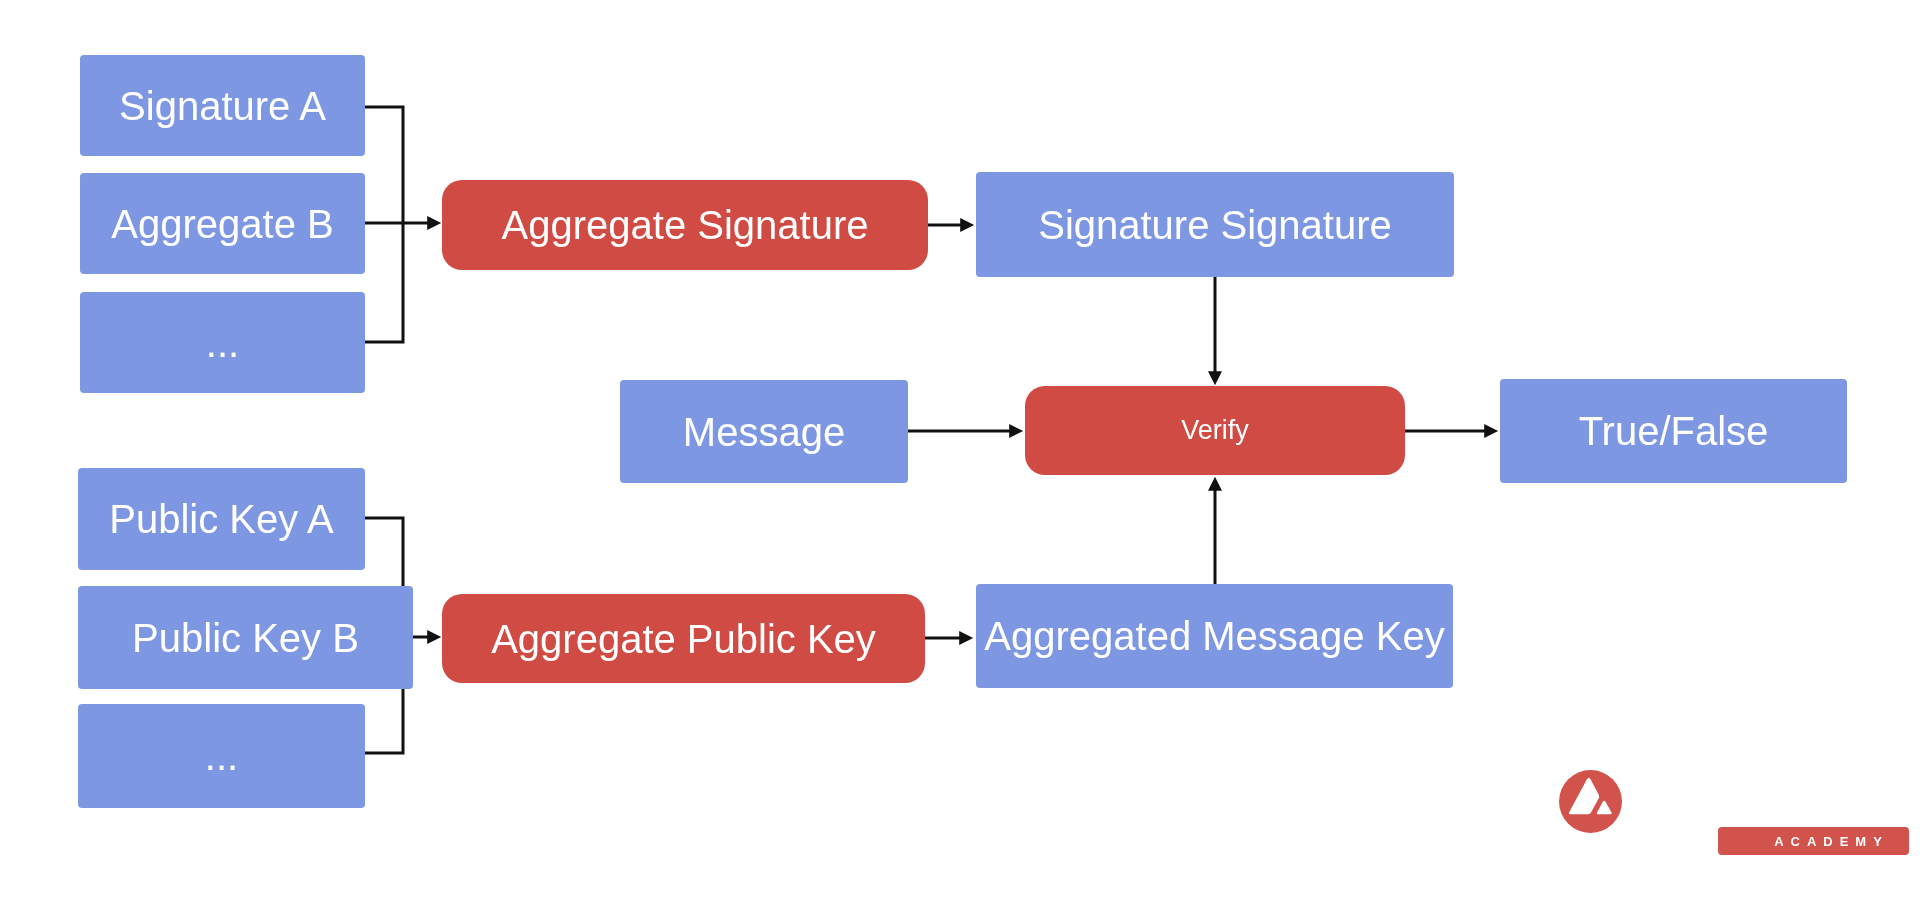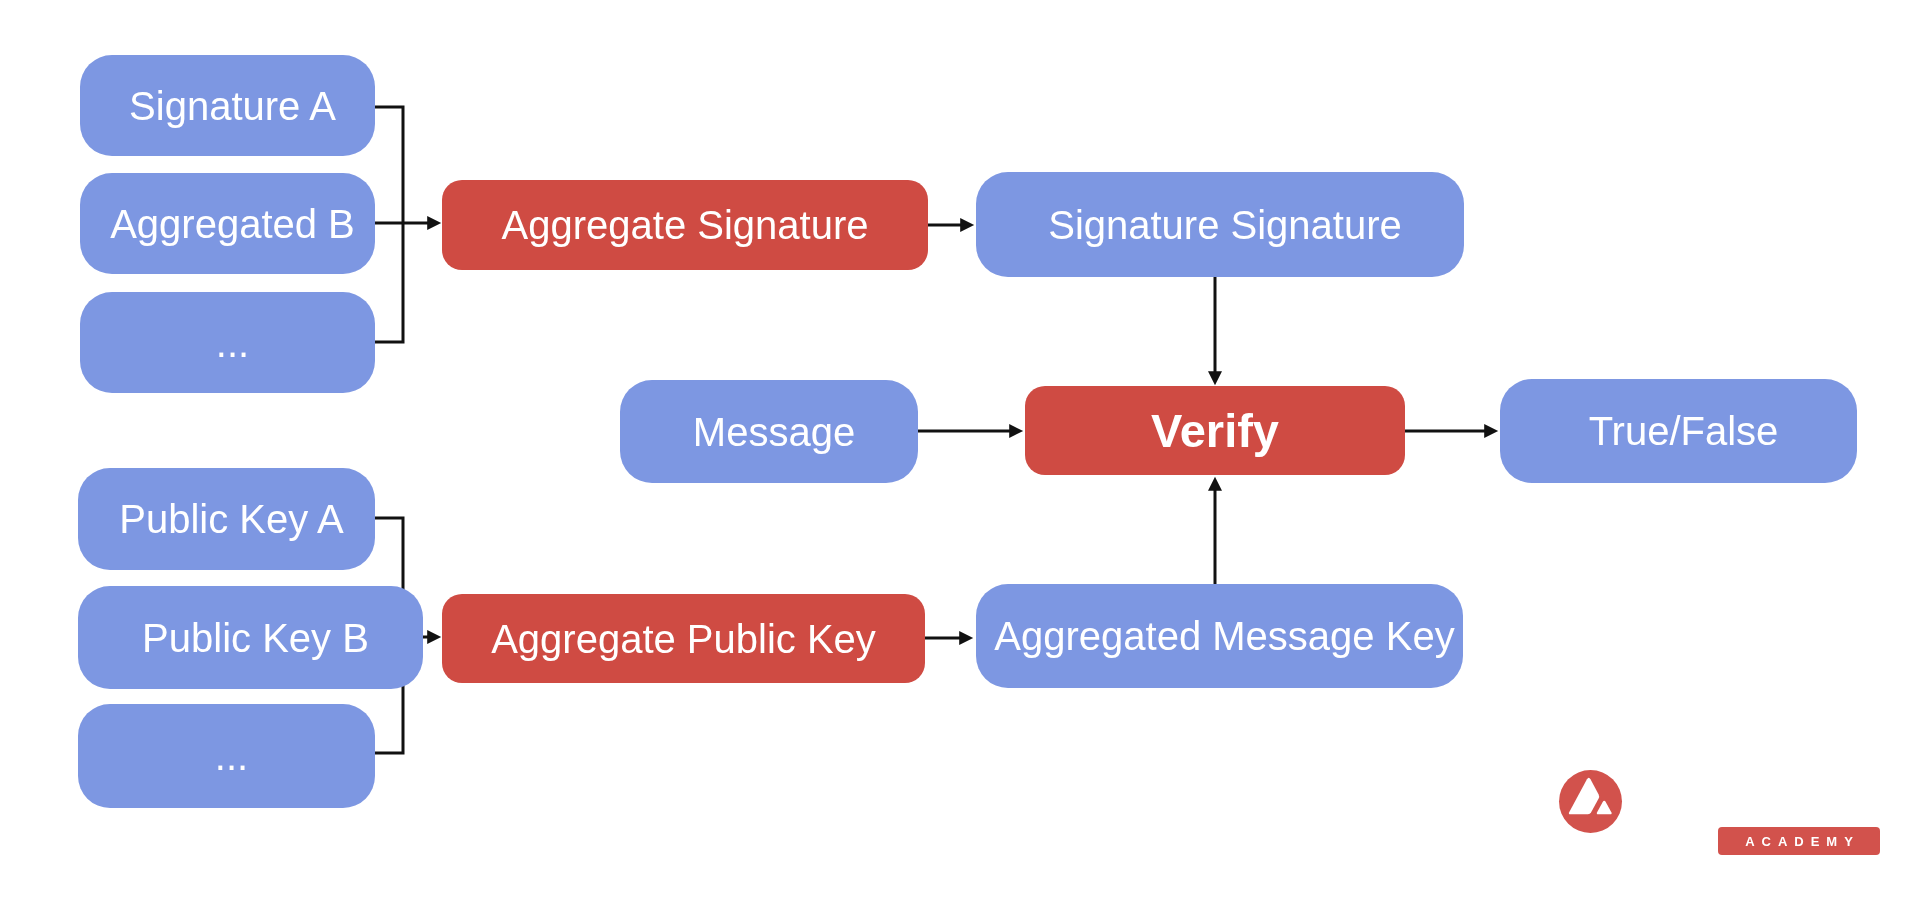--- a/index.html
+++ b/index.html
@@ -7,34 +7,34 @@
     width:1920px;height:904px;position:relative;background:#ffffff;
     font-family:"Liberation Sans",sans-serif;overflow:hidden;
   }
   #connectors{position:absolute;left:0;top:0;width:1920px;height:904px;}
   .conn{stroke:var(--arrow);stroke-width:3;fill:none;}
   .arrowhead{fill:var(--arrow);}
   .node{
     position:absolute;display:flex;align-items:center;justify-content:center;
     color:var(--node-text);font-size:40px;line-height:1;white-space:nowrap;
   }
-  .node.blue{background:var(--node-blue);border-radius:32px;padding-left:10px;}
+  .node.blue{background:var(--node-blue);border-radius:4px;}
   .node.red{background:var(--node-red);border-radius:20px;}
-  .node.bold{font-weight:bold;font-size:47px;}
+  .node.bold{font-weight:normal;font-size:27px;}
   .logo{position:absolute;left:1558px;top:769px;width:322px;height:88px;}
   .logo-icon{position:absolute;left:0;top:0;}
   .brand{
     position:absolute;left:76px;top:15px;color:var(--brand-red);
     font-size:26px;font-weight:bold;letter-spacing:8.5px;
   }
   .badge{
     position:absolute;left:160px;top:58px;width:162px;height:28px;
     background:var(--brand-red);border-radius:4px;color:#ffffff;
     display:flex;align-items:center;justify-content:center;
-    font-size:13px;font-weight:bold;letter-spacing:7px;text-indent:7px;
+    font-size:13px;font-weight:bold;letter-spacing:7px;text-indent:7px;padding-left:29px;
   }
 </style>
 </head>
 <body>
 
 <svg id="connectors" viewBox="0 0 1920 904">
   <defs>
     <marker id="arrow" markerUnits="userSpaceOnUse" markerWidth="16" markerHeight="14" viewBox="0 0 10 10" refX="7" refY="5" orient="auto">
       <path class="arrowhead" d="M0 0 L10 5 L0 10 Z"></path>
     </marker>
@@ -46,21 +46,21 @@
   <line class="conn" x1="1215" y1="277" x2="1215" y2="381" marker-end="url(#arrow)"></line>
   <line class="conn" x1="908" y1="431" x2="1019" y2="431" marker-end="url(#arrow)"></line>
   <line class="conn" x1="1405" y1="431" x2="1494" y2="431" marker-end="url(#arrow)"></line>
   <line class="conn" x1="1215" y1="584" x2="1215" y2="481" marker-end="url(#arrow)"></line>
   <path class="conn" d="M365 518 H403 V753 H365"></path>
   <line class="conn" x1="365" y1="637" x2="437" y2="637" marker-end="url(#arrow)"></line>
   <line class="conn" x1="925" y1="638" x2="969" y2="638" marker-end="url(#arrow)"></line>
 </svg>
 
 <div class="node blue" style="left:80px;top:55px;width:285px;height:101px;">Signature A</div>
-<div class="node blue" style="left:80px;top:173px;width:285px;height:101px;">Aggregated B</div>
+<div class="node blue" style="left:80px;top:173px;width:285px;height:101px;">Aggregate B</div>
 <div class="node blue" style="left:80px;top:292px;width:285px;height:101px;">...</div>
 
 <div class="node red" style="left:442px;top:180px;width:486px;height:90px;">Aggregate Signature</div>
 <div class="node blue" style="left:976px;top:172px;width:478px;height:105px;">Signature Signature</div>
 
 <div class="node blue" style="left:620px;top:380px;width:288px;height:103px;">Message</div>
 <div class="node red bold" style="left:1025px;top:386px;width:380px;height:89px;">Verify</div>
 <div class="node blue" style="left:1500px;top:379px;width:347px;height:104px;">True/False</div>
 
 <div class="node blue" style="left:78px;top:468px;width:287px;height:102px;">Public Key A</div>

